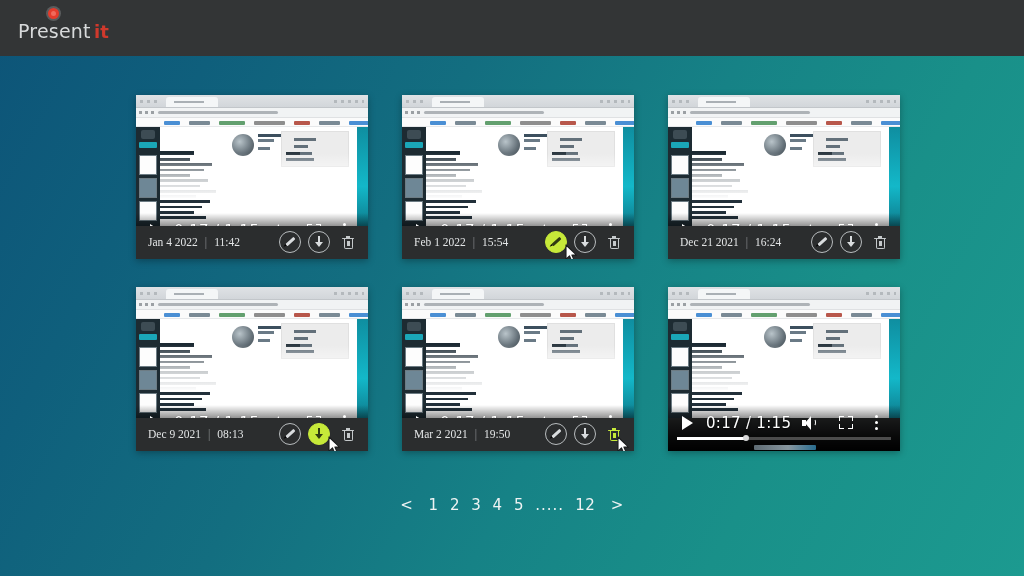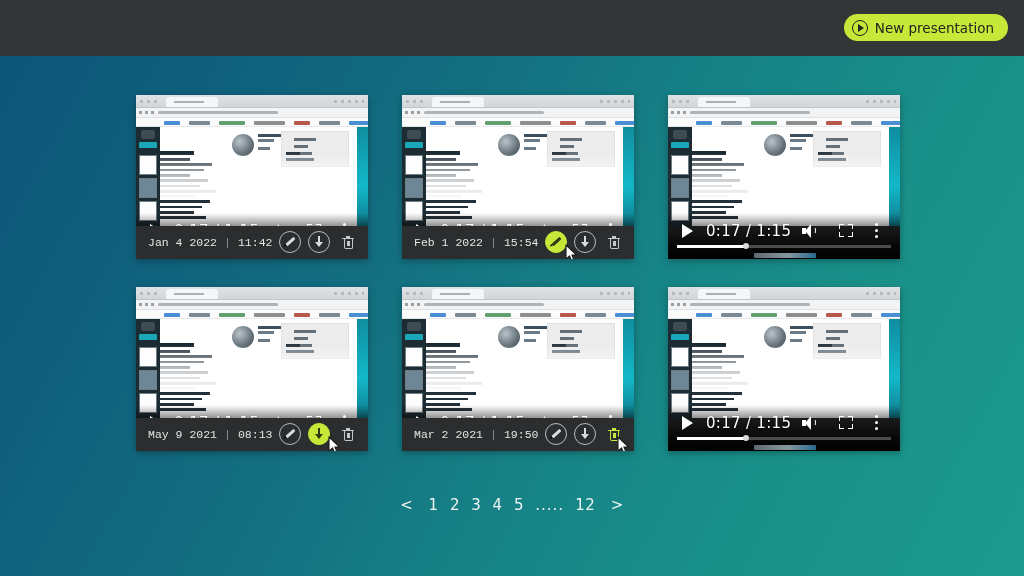--- a/index.html
+++ b/index.html
@@ -213,21 +213,21 @@
 
   
   .cfooter{
     position:absolute; left:0; bottom:0; width:232px; height:33px;
     background:#2b2d2e;
     display:flex; align-items:center;
   }
   .meta{
     position:absolute; left:12px; top:10px;
     font-size:11.5px; color:#e3e5e6; white-space:nowrap;
-    font-family:Liberation Mono, monospace;
+    font-family:Liberation Serif, serif;
   }
   .meta .sep{color:#8b8f92; padding:0 7px;}
   .acts{position:absolute; right:9px; top:5px; display:flex; align-items:center; gap:7px;}
   .abtn{
     width:22px; height:22px; border-radius:50%;
     border:1.3px solid #b8bcbe; background:transparent;
     position:relative; cursor:pointer; flex:0 0 auto;
   }
   .abtn.active{background:#c6e939; border-color:#c6e939;}
   .abtn.plain{border:none;}
@@ -285,26 +285,27 @@
   }
   .pager span{ padding:0 3px; cursor:pointer; }
   .pager .dots{ cursor:default; letter-spacing:1px; }
   .pager .arrow{ padding:0 7px; }
 </style>
 </head>
 <body>
 
 <div class="topbar">
 
-
-
-  <button class="new-pres-btn">
-    <span class="play-circle"></span>
-    <span class="lbl">New presentation</span>
-  </button>
+  <div class="logo">
+    <div class="logo-dot"></div>
+    <div class="logo-text">Present</div>
+    <div class="logo-it">it</div>
+  </div>
+
+
 </div>
 
 <div class="grid" id="grid">
     <div class="card">
       <div class="thumb">
         <div class="br-chrome">
           <div class="br-dots"></div>
           <div class="br-tab"></div>
           <div class="br-tab-line"></div>
           <div class="br-right"></div>
@@ -583,20 +584,38 @@
           <span></span>
           <span></span>
           <span></span>
         </div>
         <div class="v-wm"></div>
         <div class="v-progress">
           <div class="fill"></div>
           <div class="knob"></div>
         </div>
       </div>
+      <div class="cfooter">
+        <div class="meta"><span>Dec 21 2021</span><span class="sep">|</span><span>16:24</span></div>
+        <div class="acts">
+          <button class="abtn">
+            <span class="ic-pencil"></span>
+          </button>
+          <button class="abtn">
+            <span class="ic-dl"></span>
+          </button>
+          <button class="abtn plain">
+            <span class="ic-trash">
+              <span class="lid"></span>
+              <span class="handle"></span>
+              <span class="can"></span>
+            </span>
+          </button>
+        </div>
+      </div>
     </div>
     <div class="card">
       <div class="thumb">
         <div class="br-chrome">
           <div class="br-dots"></div>
           <div class="br-tab"></div>
           <div class="br-tab-line"></div>
           <div class="br-right"></div>
         </div>
         <div class="br-urlbar"></div>
@@ -667,21 +686,21 @@
           <span></span>
           <span></span>
         </div>
         <div class="v-wm"></div>
         <div class="v-progress">
           <div class="fill"></div>
           <div class="knob"></div>
         </div>
       </div>
       <div class="cfooter">
-        <div class="meta"><span>May 9 2021</span><span class="sep">|</span><span>08:13</span></div>
+        <div class="meta"><span>Dec 9 2021</span><span class="sep">|</span><span>08:13</span></div>
         <div class="acts">
           <button class="abtn">
             <span class="ic-pencil"></span>
           </button>
           <button class="abtn active">
             <span class="ic-dl"></span>
           </button>
           <button class="abtn plain">
             <span class="ic-trash">
               <span class="lid"></span>

